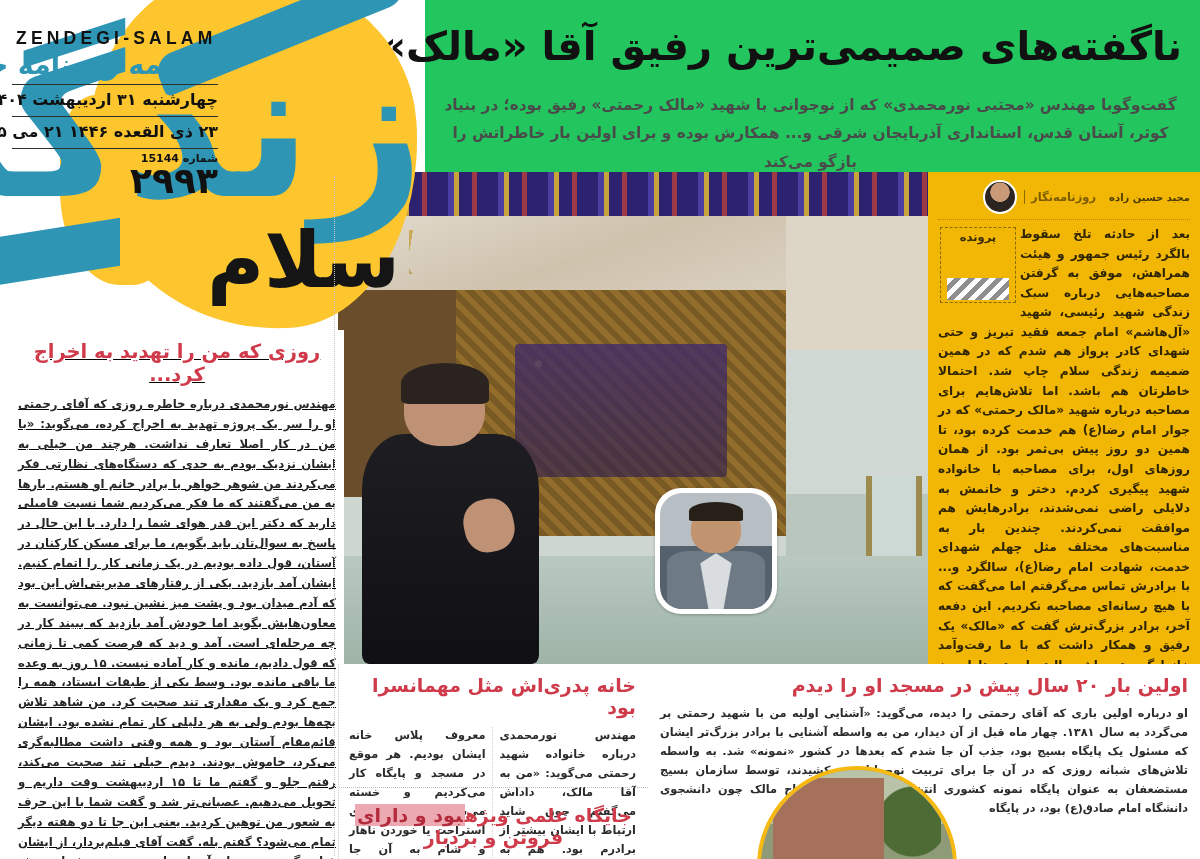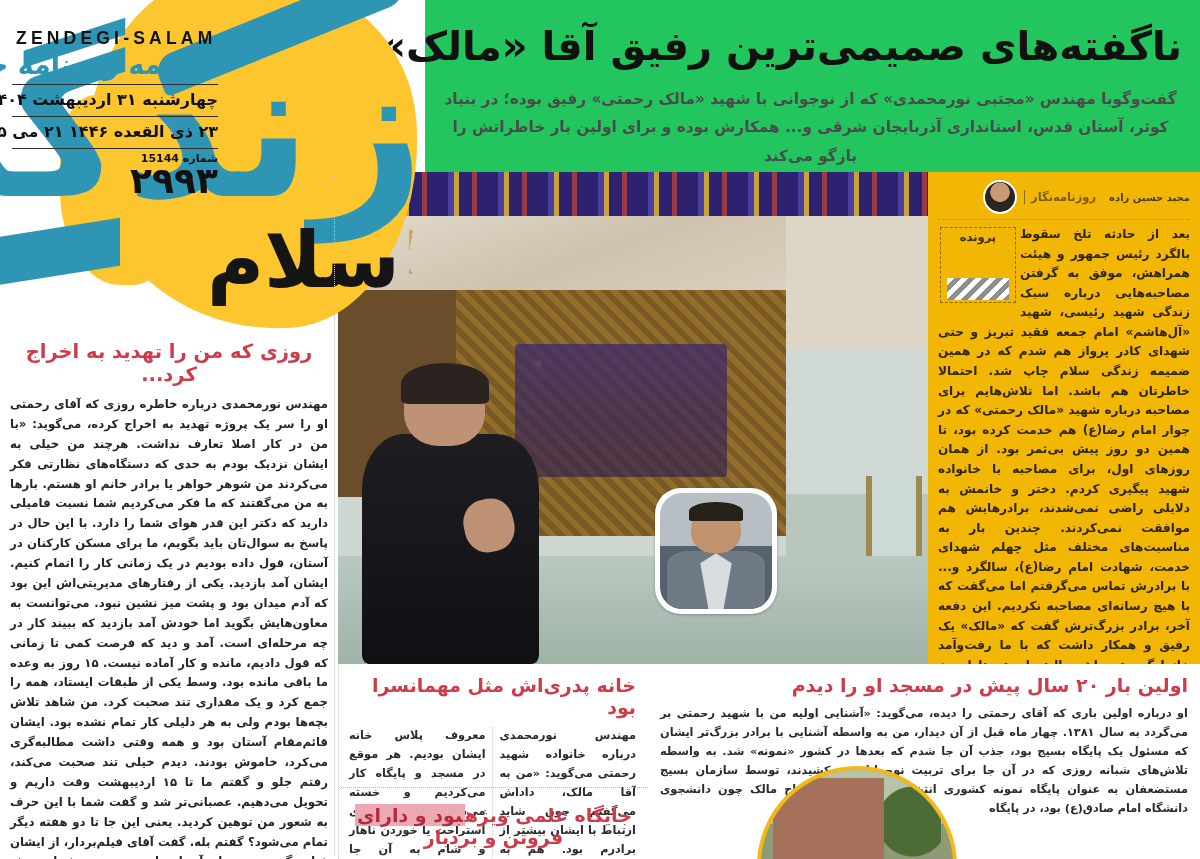--- a/index.html
+++ b/index.html
@@ -131,21 +131,21 @@
   }
   .main-headline {
     font-size: 40px;
     font-weight: bold;
     color: #111;
     letter-spacing: -1.2px;
     line-height: 1.25;
     white-space: nowrap;
   }
   .sub-headline {
-    margin-top: 14px;
+    margin-top: 20px;
     font-size: 15.3px;
     font-weight: bold;
     color: #4a4a4a;
     line-height: 1.85;
     text-align: center;
     letter-spacing: -0.4px;
   }
 
   
   .hero-photo {
@@ -313,25 +313,26 @@
   }
   .pi-shirt {
     position: absolute; left: 36%; top: 52%; width: 28%; height: 48%;
     background: #d9dde0;
     clip-path: polygon(50% 0, 100% 18%, 74% 100%, 26% 100%, 0 18%);
   }
 
   
   .left-col {
     position: absolute;
-    left: 0; top: 330px;
+    left: 8px; top: 330px;
     width: 336px; height: 529px;
     padding: 0 8px 0 10px;
     z-index: 4;
     background: #ffffff;
+    text-decoration: underline;
   }
   .left-kicker {
     font-size: 19.5px; font-weight: bold; color: #cf3b4a;
     text-align: center; letter-spacing: -0.6px;
     padding: 10px 0 9px;
   }
   .left-body {
     font-size: 11.7px; font-weight: bold; color: #262626;
     line-height: 1.70; text-align: justify; letter-spacing: -0.3px;
   }

